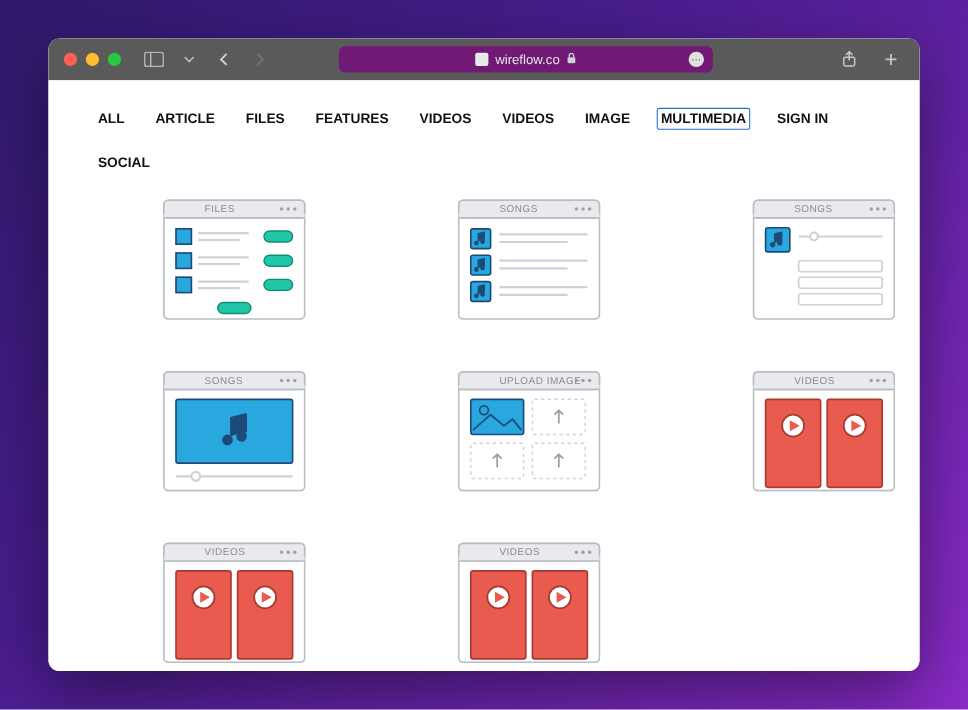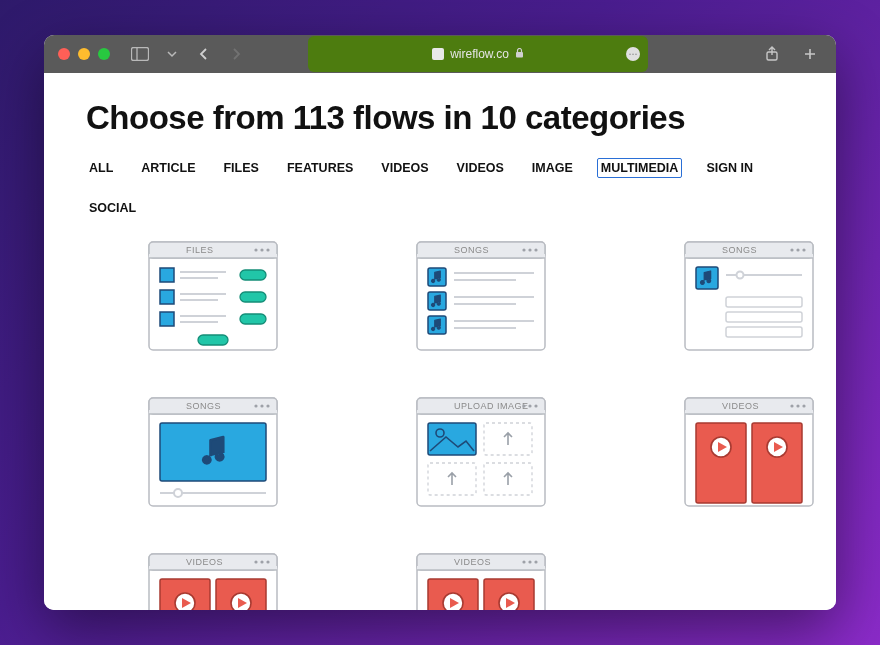--- a/index.html
+++ b/index.html
@@ -30,22 +30,22 @@
     gap: 8px;
     flex-shrink: 0;
   }
   .traffic { display: flex; gap: 8px; align-items: center; margin-right: 10px;}
   .dot { width: 12px; height: 12px; border-radius: 50%; }
   .dot.red { background:#ff5f57;} .dot.yellow{background:#febc2e;} .dot.green{background:#28c840;}
   .tb-btn { width:24px; height:20px; display:flex; align-items:center; justify-content:center; color:#b9b9b9; }
   .addr {
     flex: 0 0 340px;
     margin: 0 auto;
-    height: 36px;
-    background: #4d7c0f;
+    height: 24px;
+    background: #701a75;
     border-radius: 6px;
     display:flex; align-items:center; justify-content:center;
     color:#e5e5e5; font-size:12px; gap:6px;
     position: relative;
   }
   .addr .reader { position:absolute; right:8px; width:14px; height:14px; background:#e0e0e0; border-radius:50%; display:flex;align-items:center;justify-content:center;color:#555;font-size:9px;}
   .tb-right { margin-left:auto; display:flex; gap:14px; color:#c7c7c7;}
   .content {
     flex:1; overflow:hidden; padding: 26px 42px 0 42px; background:#fff;
   }
@@ -109,21 +109,20 @@
       </div>
       <div class="tb-btn">
         <svg width="14" height="14" viewBox="0 0 14 14">
             <path d="M7 2 V12 M2 7 H12" stroke="#c7c7c7" stroke-width="1.6"></path>
           </svg>
       </div>
     </div>
   </div>
 
   <div class="content">
-    <h1>Choose from 113 flows in 10 categories</h1>
 
     <div class="cats" id="cats">
         <span class="cat">ALL</span>
         <span class="cat">ARTICLE</span>
         <span class="cat">FILES</span>
         <span class="cat">FEATURES</span>
         <span class="cat">VIDEOS</span>
         <span class="cat">VIDEOS</span>
         <span class="cat">IMAGE</span>
         <span class="cat active">MULTIMEDIA</span>

